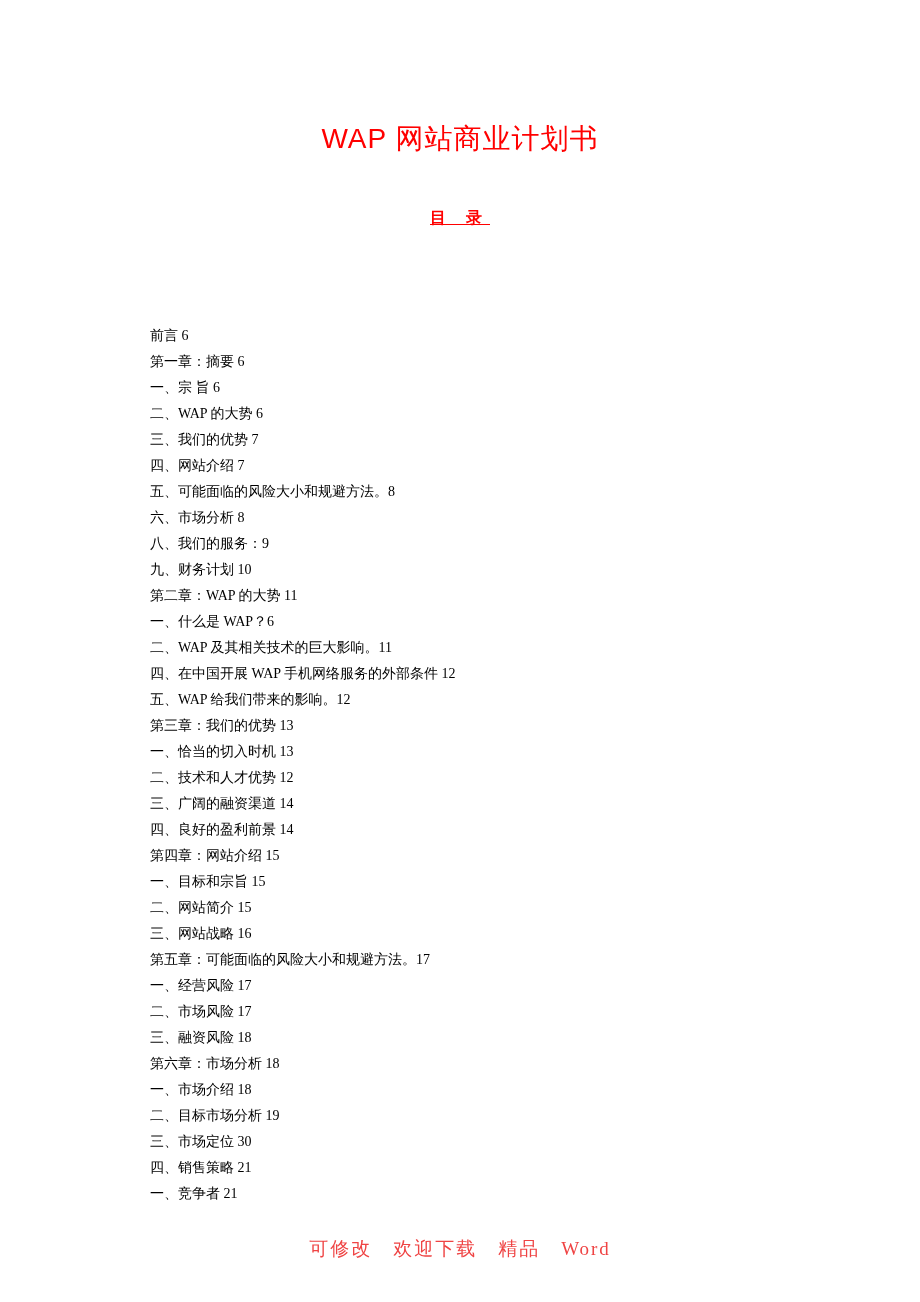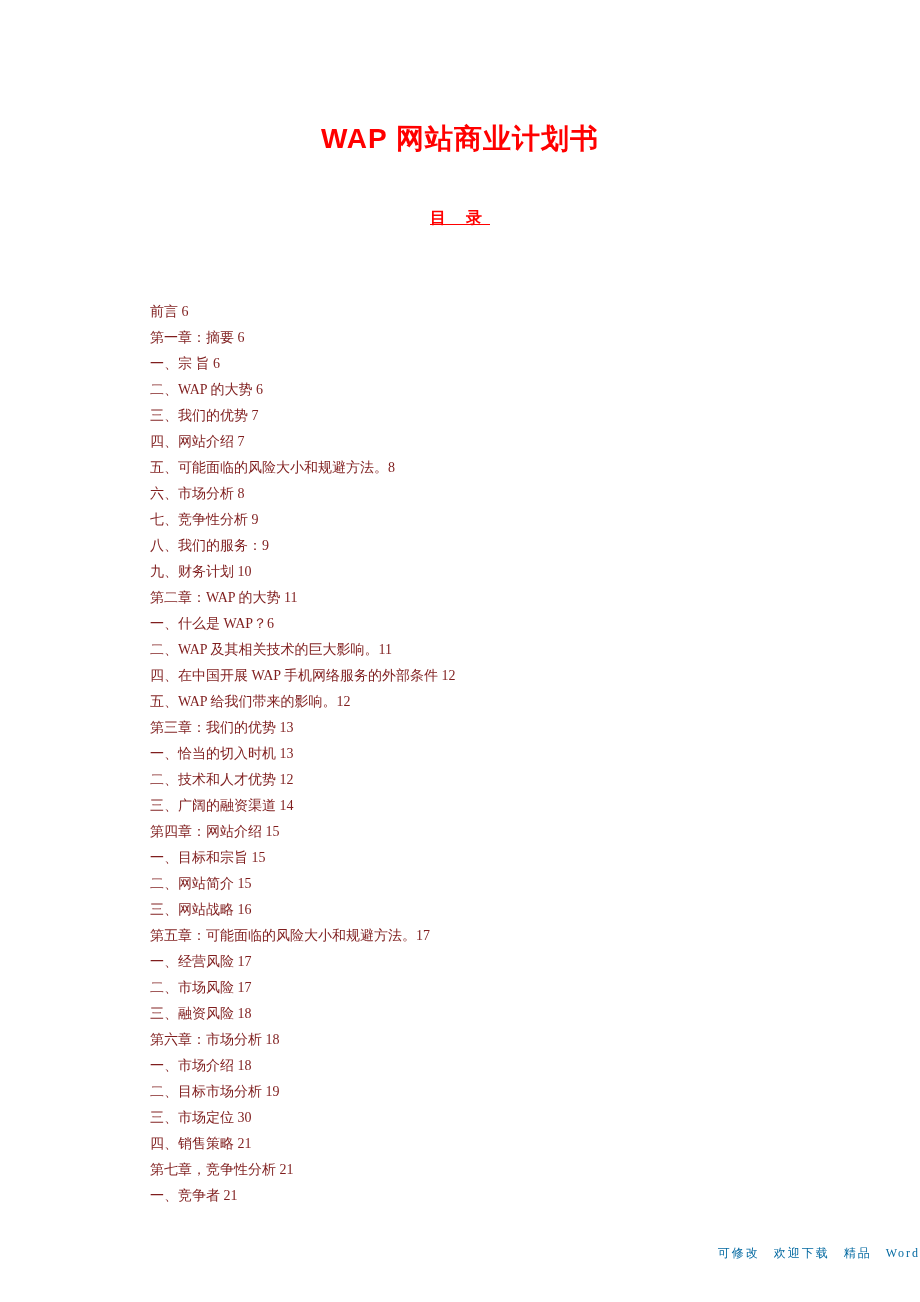--- a/index.html
+++ b/index.html
@@ -10,89 +10,88 @@
     font-family: "SimSun", "宋体", serif;
     position: relative;
   }
   .page {
     padding: 120px 150px 0 150px;
   }
   .title {
     text-align: center;
     color: #ff0000;
     font-size: 28px;
-    font-weight: bold;
+    font-weight: normal;
     font-family: "SimHei", "黑体", sans-serif;
     letter-spacing: 1px;
     margin-bottom: 50px;
   }
   .subtitle {
     text-align: center;
     color: #ff0000;
     font-size: 16px;
     font-weight: bold;
     text-decoration: underline;
     letter-spacing: 8px;
-    margin-bottom: 70px;
+    margin-bottom: 94px;
   }
   .toc {
-    color: #7f1d1d;
+    color: #000000;
     font-size: 14px;
     line-height: 26px;
   }
   .toc-item { display: block; }
   .footer {
     position: absolute;
     bottom: 40px;
     left: 0;
     right: 0;
-    text-align: right;
-    color: #0369a1;
-    font-size: 12px;
+    text-align: center;
+    color: #ef4444;
+    font-size: 19px;
     letter-spacing: 2px;
   }
 </style>
 </head>
 <body>
 
 <div class="page">
   <h1 class="title">WAP 网站商业计划书</h1>
   <div class="subtitle">目 录</div>
   <div class="toc">
     <span class="toc-item">前言 6</span>
     <span class="toc-item">第一章：摘要 6</span>
     <span class="toc-item">一、宗 旨 6</span>
     <span class="toc-item">二、WAP 的大势 6</span>
     <span class="toc-item">三、我们的优势 7</span>
     <span class="toc-item">四、网站介绍 7</span>
     <span class="toc-item">五、可能面临的风险大小和规避方法。8</span>
     <span class="toc-item">六、市场分析 8</span>
-    <span class="toc-item">七、竞争性分析 9</span>
     <span class="toc-item">八、我们的服务：9</span>
     <span class="toc-item">九、财务计划 10</span>
     <span class="toc-item">第二章：WAP 的大势 11</span>
     <span class="toc-item">一、什么是 WAP？6</span>
     <span class="toc-item">二、WAP 及其相关技术的巨大影响。11</span>
     <span class="toc-item">四、在中国开展 WAP 手机网络服务的外部条件 12</span>
     <span class="toc-item">五、WAP 给我们带来的影响。12</span>
     <span class="toc-item">第三章：我们的优势 13</span>
     <span class="toc-item">一、恰当的切入时机 13</span>
     <span class="toc-item">二、技术和人才优势 12</span>
     <span class="toc-item">三、广阔的融资渠道 14</span>
+    <span class="toc-item">四、良好的盈利前景 14</span>
     <span class="toc-item">第四章：网站介绍 15</span>
     <span class="toc-item">一、目标和宗旨 15</span>
     <span class="toc-item">二、网站简介 15</span>
     <span class="toc-item">三、网站战略 16</span>
     <span class="toc-item">第五章：可能面临的风险大小和规避方法。17</span>
     <span class="toc-item">一、经营风险 17</span>
     <span class="toc-item">二、市场风险 17</span>
     <span class="toc-item">三、融资风险 18</span>
     <span class="toc-item">第六章：市场分析 18</span>
     <span class="toc-item">一、市场介绍 18</span>
     <span class="toc-item">二、目标市场分析 19</span>
     <span class="toc-item">三、市场定位 30</span>
     <span class="toc-item">四、销售策略 21</span>
-    <span class="toc-item">第七章，竞争性分析 21</span>
     <span class="toc-item">一、竞争者 21</span>
   </div>
 </div>
 
 <div class="footer">可修改　欢迎下载　精品　Word</div>
 
 </body></html>

